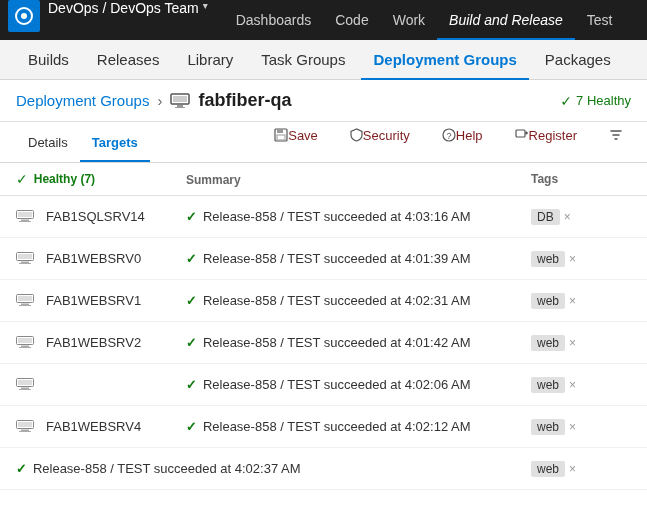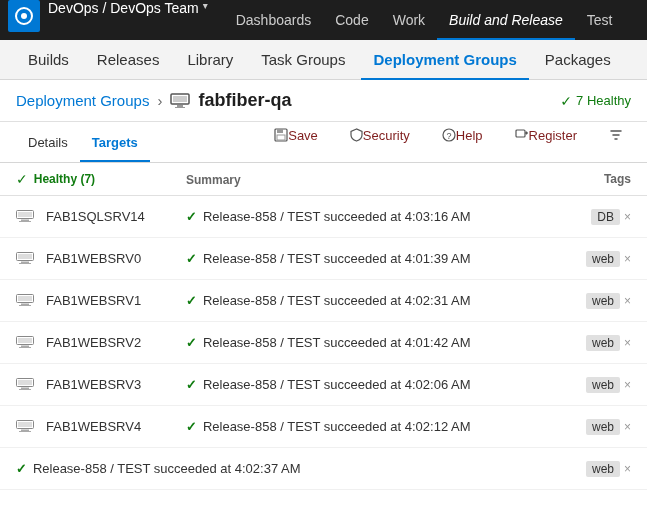--- a/index.html
+++ b/index.html
@@ -179,21 +179,21 @@
     .table-header-row {
       display: flex;
       align-items: center;
       padding: 8px 16px;
       background: #fff;
       border-bottom: 1px solid #e0e0e0;
       gap: 0;
     }
     .col-name { width: 170px; display: flex; align-items: center; gap: 6px; }
     .col-summary { flex: 1; }
-    .col-tags { width: 100px; display: flex; align-items: center; justify-content: flex-end; }
+    .col-tags { width: 100px; display: flex; align-items: center; }
 
     .col-header {
       font-size: 12px;
       color: #666;
       font-weight: 600;
     }
 
     .table-row {
       display: flex;
       align-items: center;
@@ -445,21 +445,20 @@
       <div class="table-row">
     <div class="col-name">
       <span class="server-icon">
         <svg width="18" height="13" viewBox="0 0 18 13" fill="none">
           <rect x="0.5" y="0.5" width="17" height="8" rx="1" stroke="#888" stroke-width="1" fill="none"></rect>
           <rect x="2" y="2" width="14" height="5" fill="#ddd"></rect>
           <rect x="5" y="9.5" width="8" height="1.5" fill="#aaa"></rect>
           <rect x="3" y="11" width="12" height="1" fill="#aaa"></rect>
         </svg>
       </span>
-      <span class="server-name">FAB1WEBSRV3</span>
     </div>
     <div class="col-summary">
       <span class="summary-text">
         <span style="color:#107c10;font-weight:bold;">✓</span>
         <span>Release-858 / TEST succeeded at 4:02:06 AM</span>
       </span>
     </div>
     <div class="col-tags" style="display:flex;align-items:center;">
       <span class="tag-badge">web</span>
       <span class="close-x">×</span>

